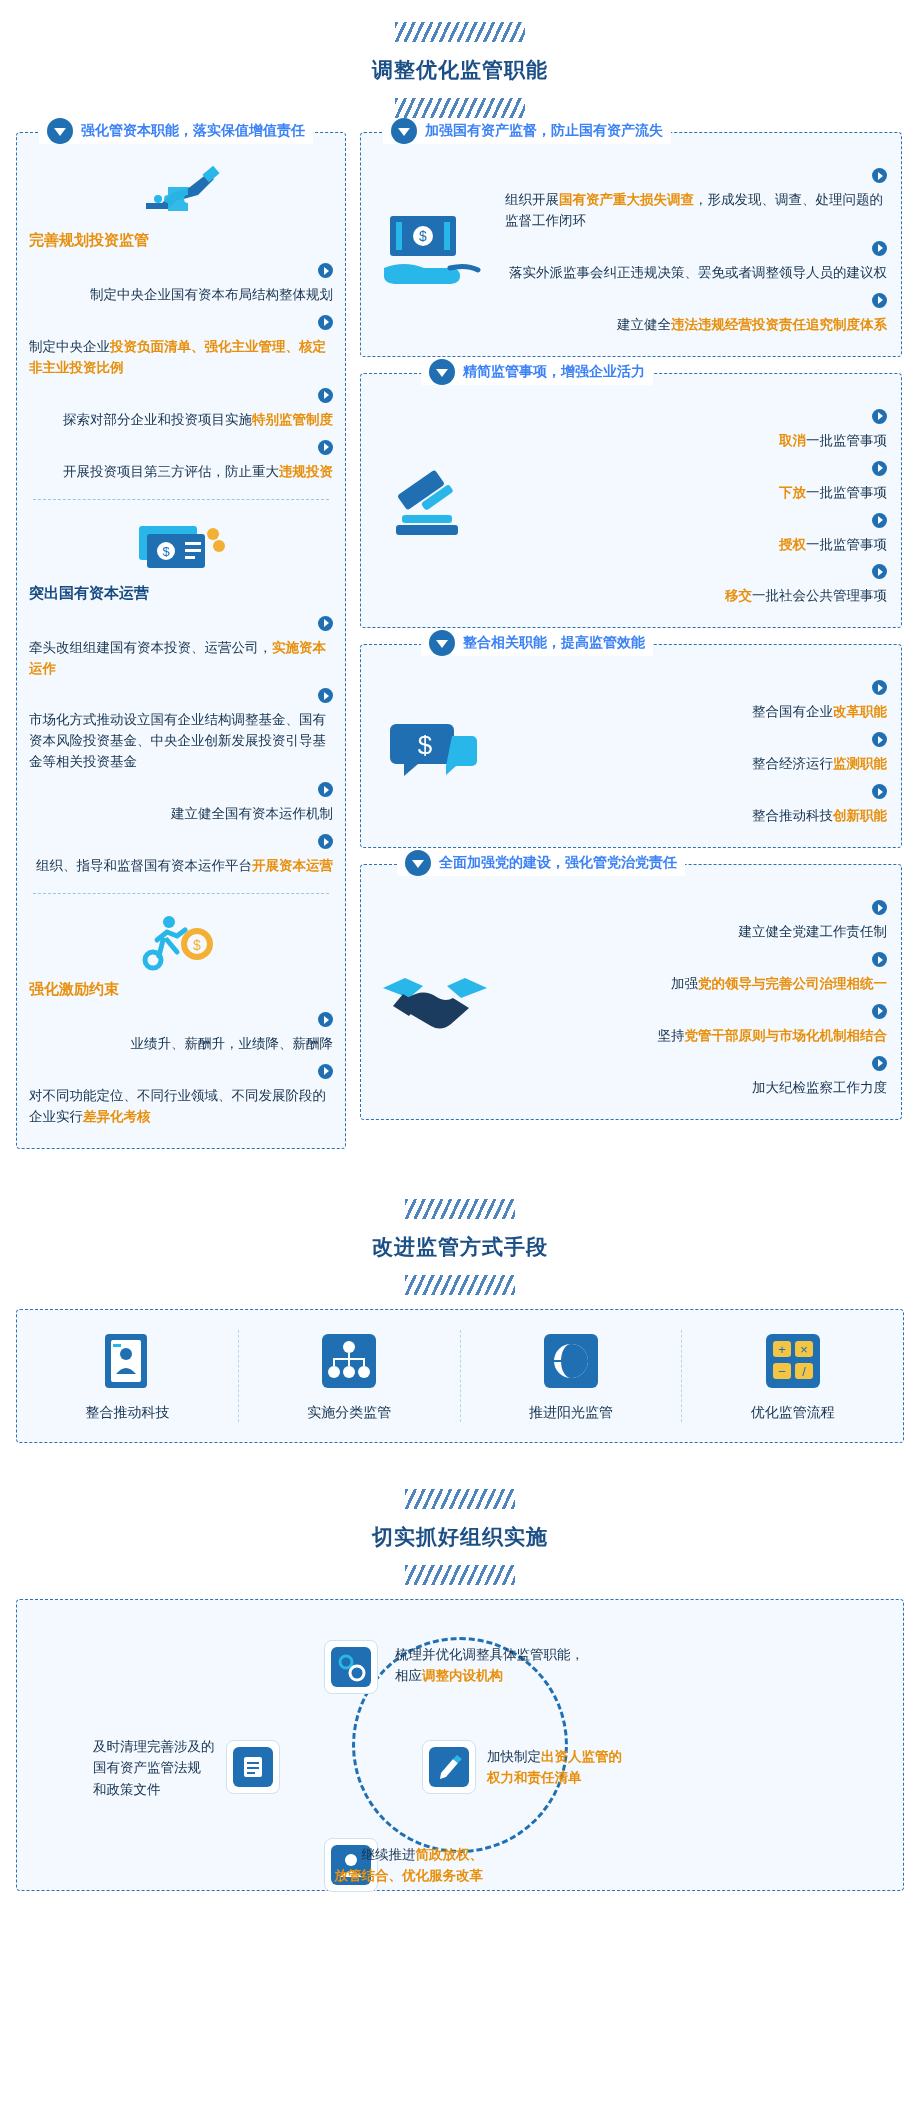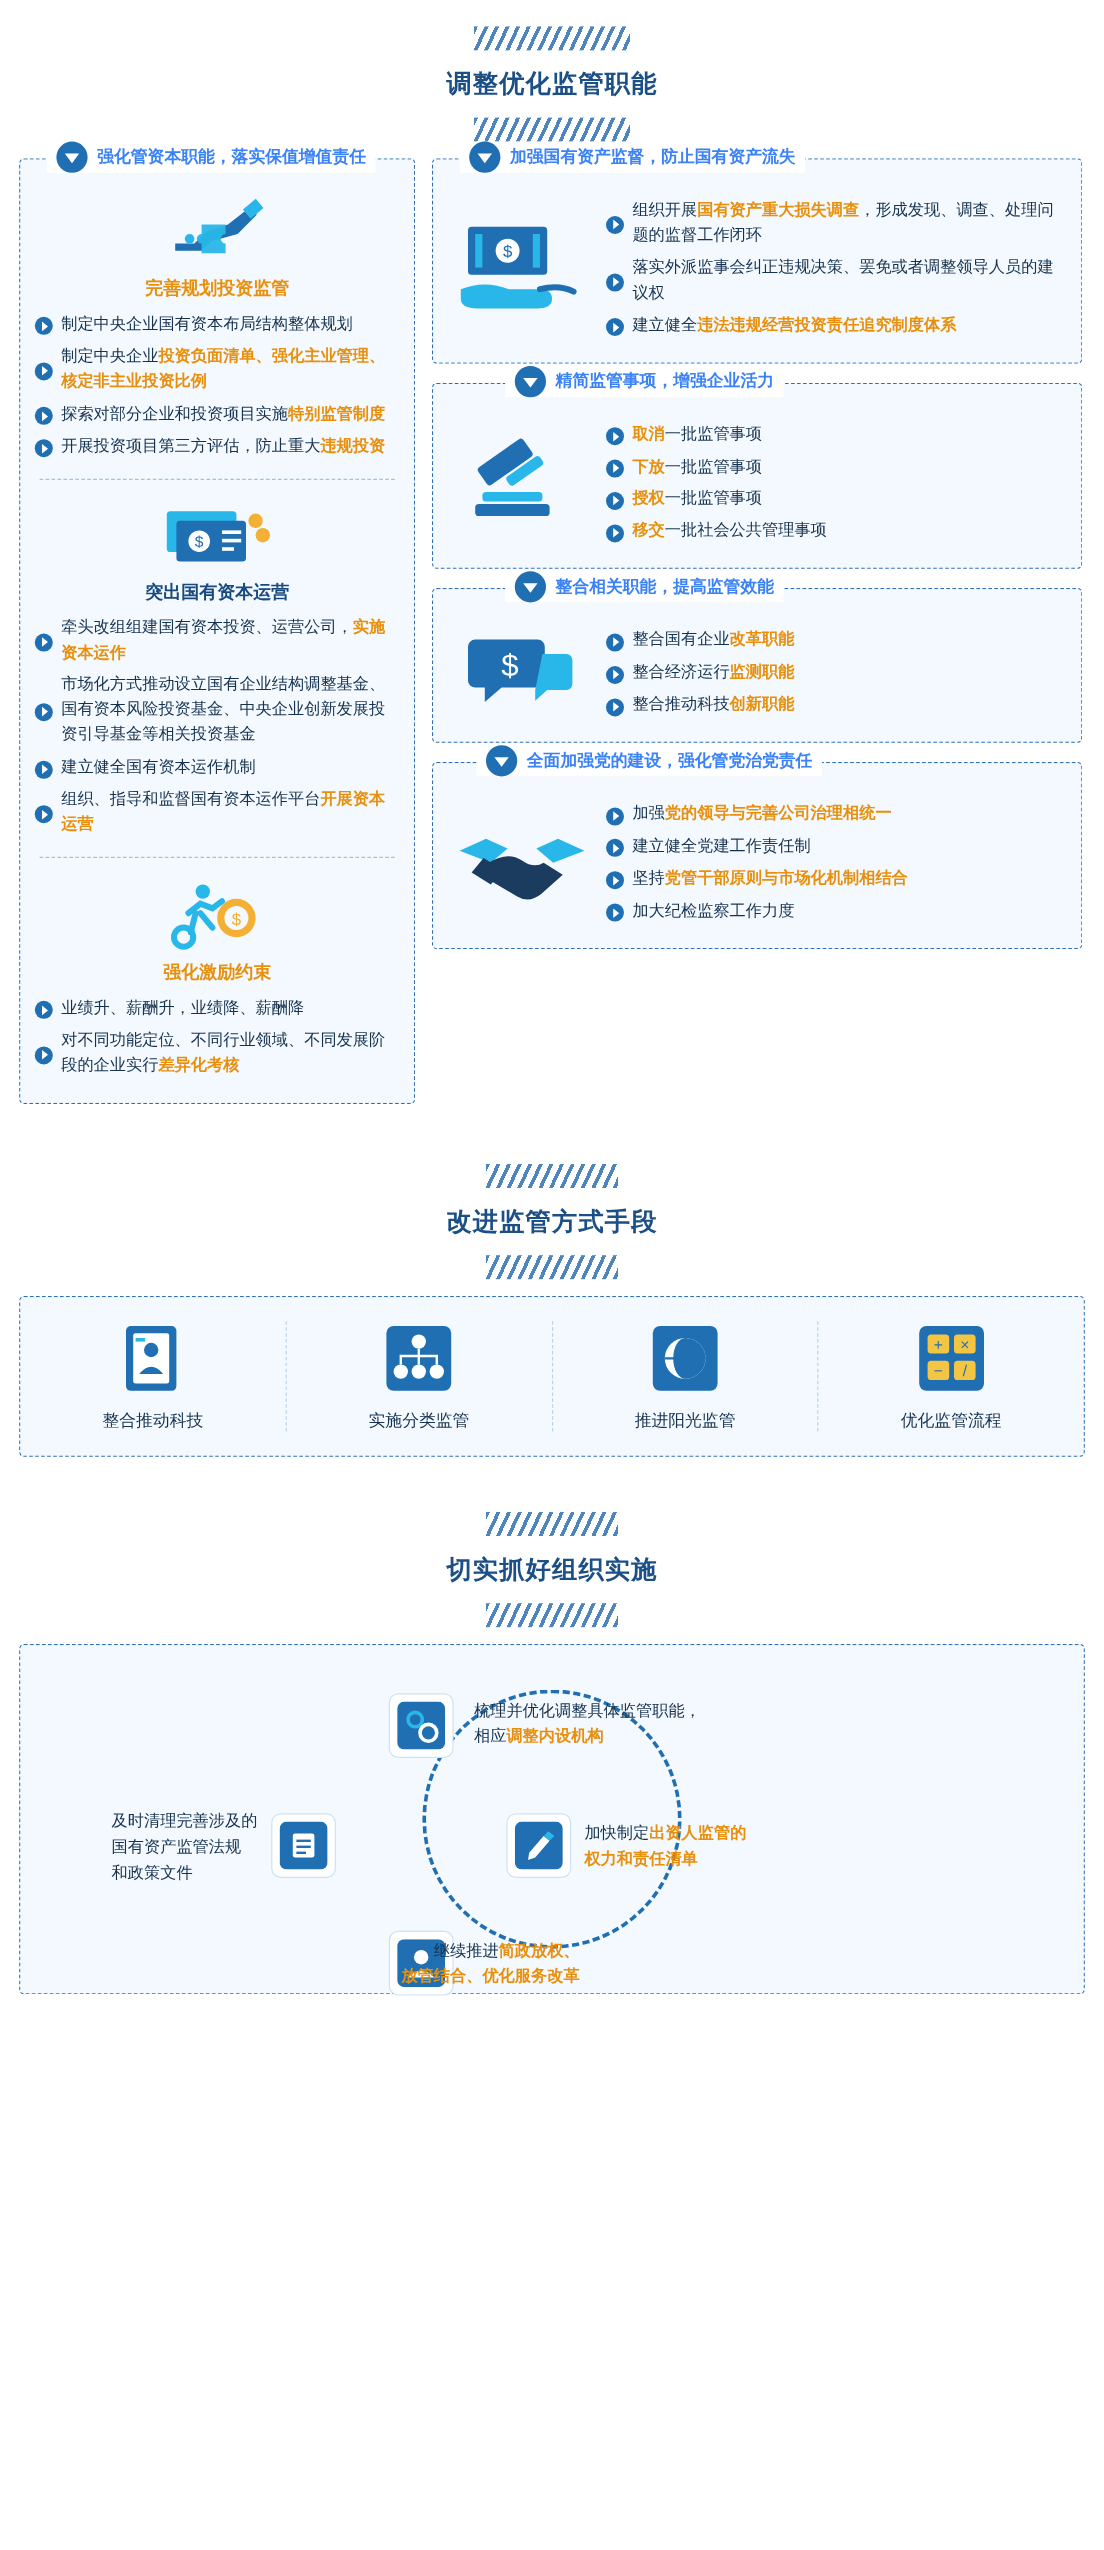--- a/index.html
+++ b/index.html
@@ -53,31 +53,31 @@
     flex:none;
   }
   .pill .tri span{
     display:block;width:0;height:0;
     border-left:6px solid transparent;border-right:6px solid transparent;
     border-top:8px solid #ffffff;margin-top:2px;
   }
   .pill .ptext{font-size:14px;font-weight:bold;color:#3b82f6;white-space:nowrap;}
 
   .subhead{
-    display:flex;align-items:center;justify-content:center;gap:8px;
+    display:flex;align-items:center;justify-content:flex-start;gap:8px;
     margin:6px 0 10px 0;
   }
   .subhead .stxt{font-size:15px;font-weight:bold;color:#e8900d;}
 
   .icon-center{display:flex;justify-content:center;align-items:center;margin:6px 0 2px;}
 
   ul.bullets{list-style:none;margin:0;padding:0;}
   ul.bullets li{
-    display:flex;gap:7px;align-items:center;
-    font-size:13.5px;line-height:1.55;margin:6px 0;color:#16324f;
+    display:flex;gap:7px;align-items:flex-end;
+    font-size:13.5px;line-height:1.55;margin:6px 0;color:#16324f;flex-direction:column;
   }
   ul.bullets li .bul{
     flex:none;margin-top:3px;
     width:15px;height:15px;border-radius:50%;
     background:#1f6fb2;display:flex;align-items:center;justify-content:center;
   }
   ul.bullets li .bul::after{
     content:"";display:block;width:0;height:0;
     border-top:4px solid transparent;border-bottom:4px solid transparent;
     border-left:5px solid #ffffff;margin-left:2px;
@@ -373,25 +373,25 @@
               <path d="M6 30 l22 -10 18 8 -14 12 z" fill="#29b6e8"></path>
               <path d="M110 30 l-22 -10 -18 8 14 12 z" fill="#29b6e8"></path>
               <path d="M30 40 q16 -10 28 -2 q10 7 18 2 l16 10 -18 16 q-10 8 -20 2 l-24 -14 z" fill="#1b3b5f"></path>
               <path d="M26 36 l16 10 -10 12 -16 -10 z" fill="#1b3b5f"></path>
             </svg>
           </div>
           <div class="rlist">
             <ul class="bullets">
               <li>
                   <span class="bul"></span>
+                  <span class="txt">建立健全党建工作责任制</span>
+                </li>
+              <li>
+                  <span class="bul"></span>
                   <span class="txt">加强<span class="hl">党的领导与完善公司治理相统一</span></span>
-                </li>
-              <li>
-                  <span class="bul"></span>
-                  <span class="txt">建立健全党建工作责任制</span>
                 </li>
               <li>
                   <span class="bul"></span>
                   <span class="txt">坚持<span class="hl">党管干部原则与市场化机制相结合</span></span>
                 </li>
               <li>
                   <span class="bul"></span>
                   <span class="txt">加大纪检监察工作力度</span>
                 </li>
             </ul>

